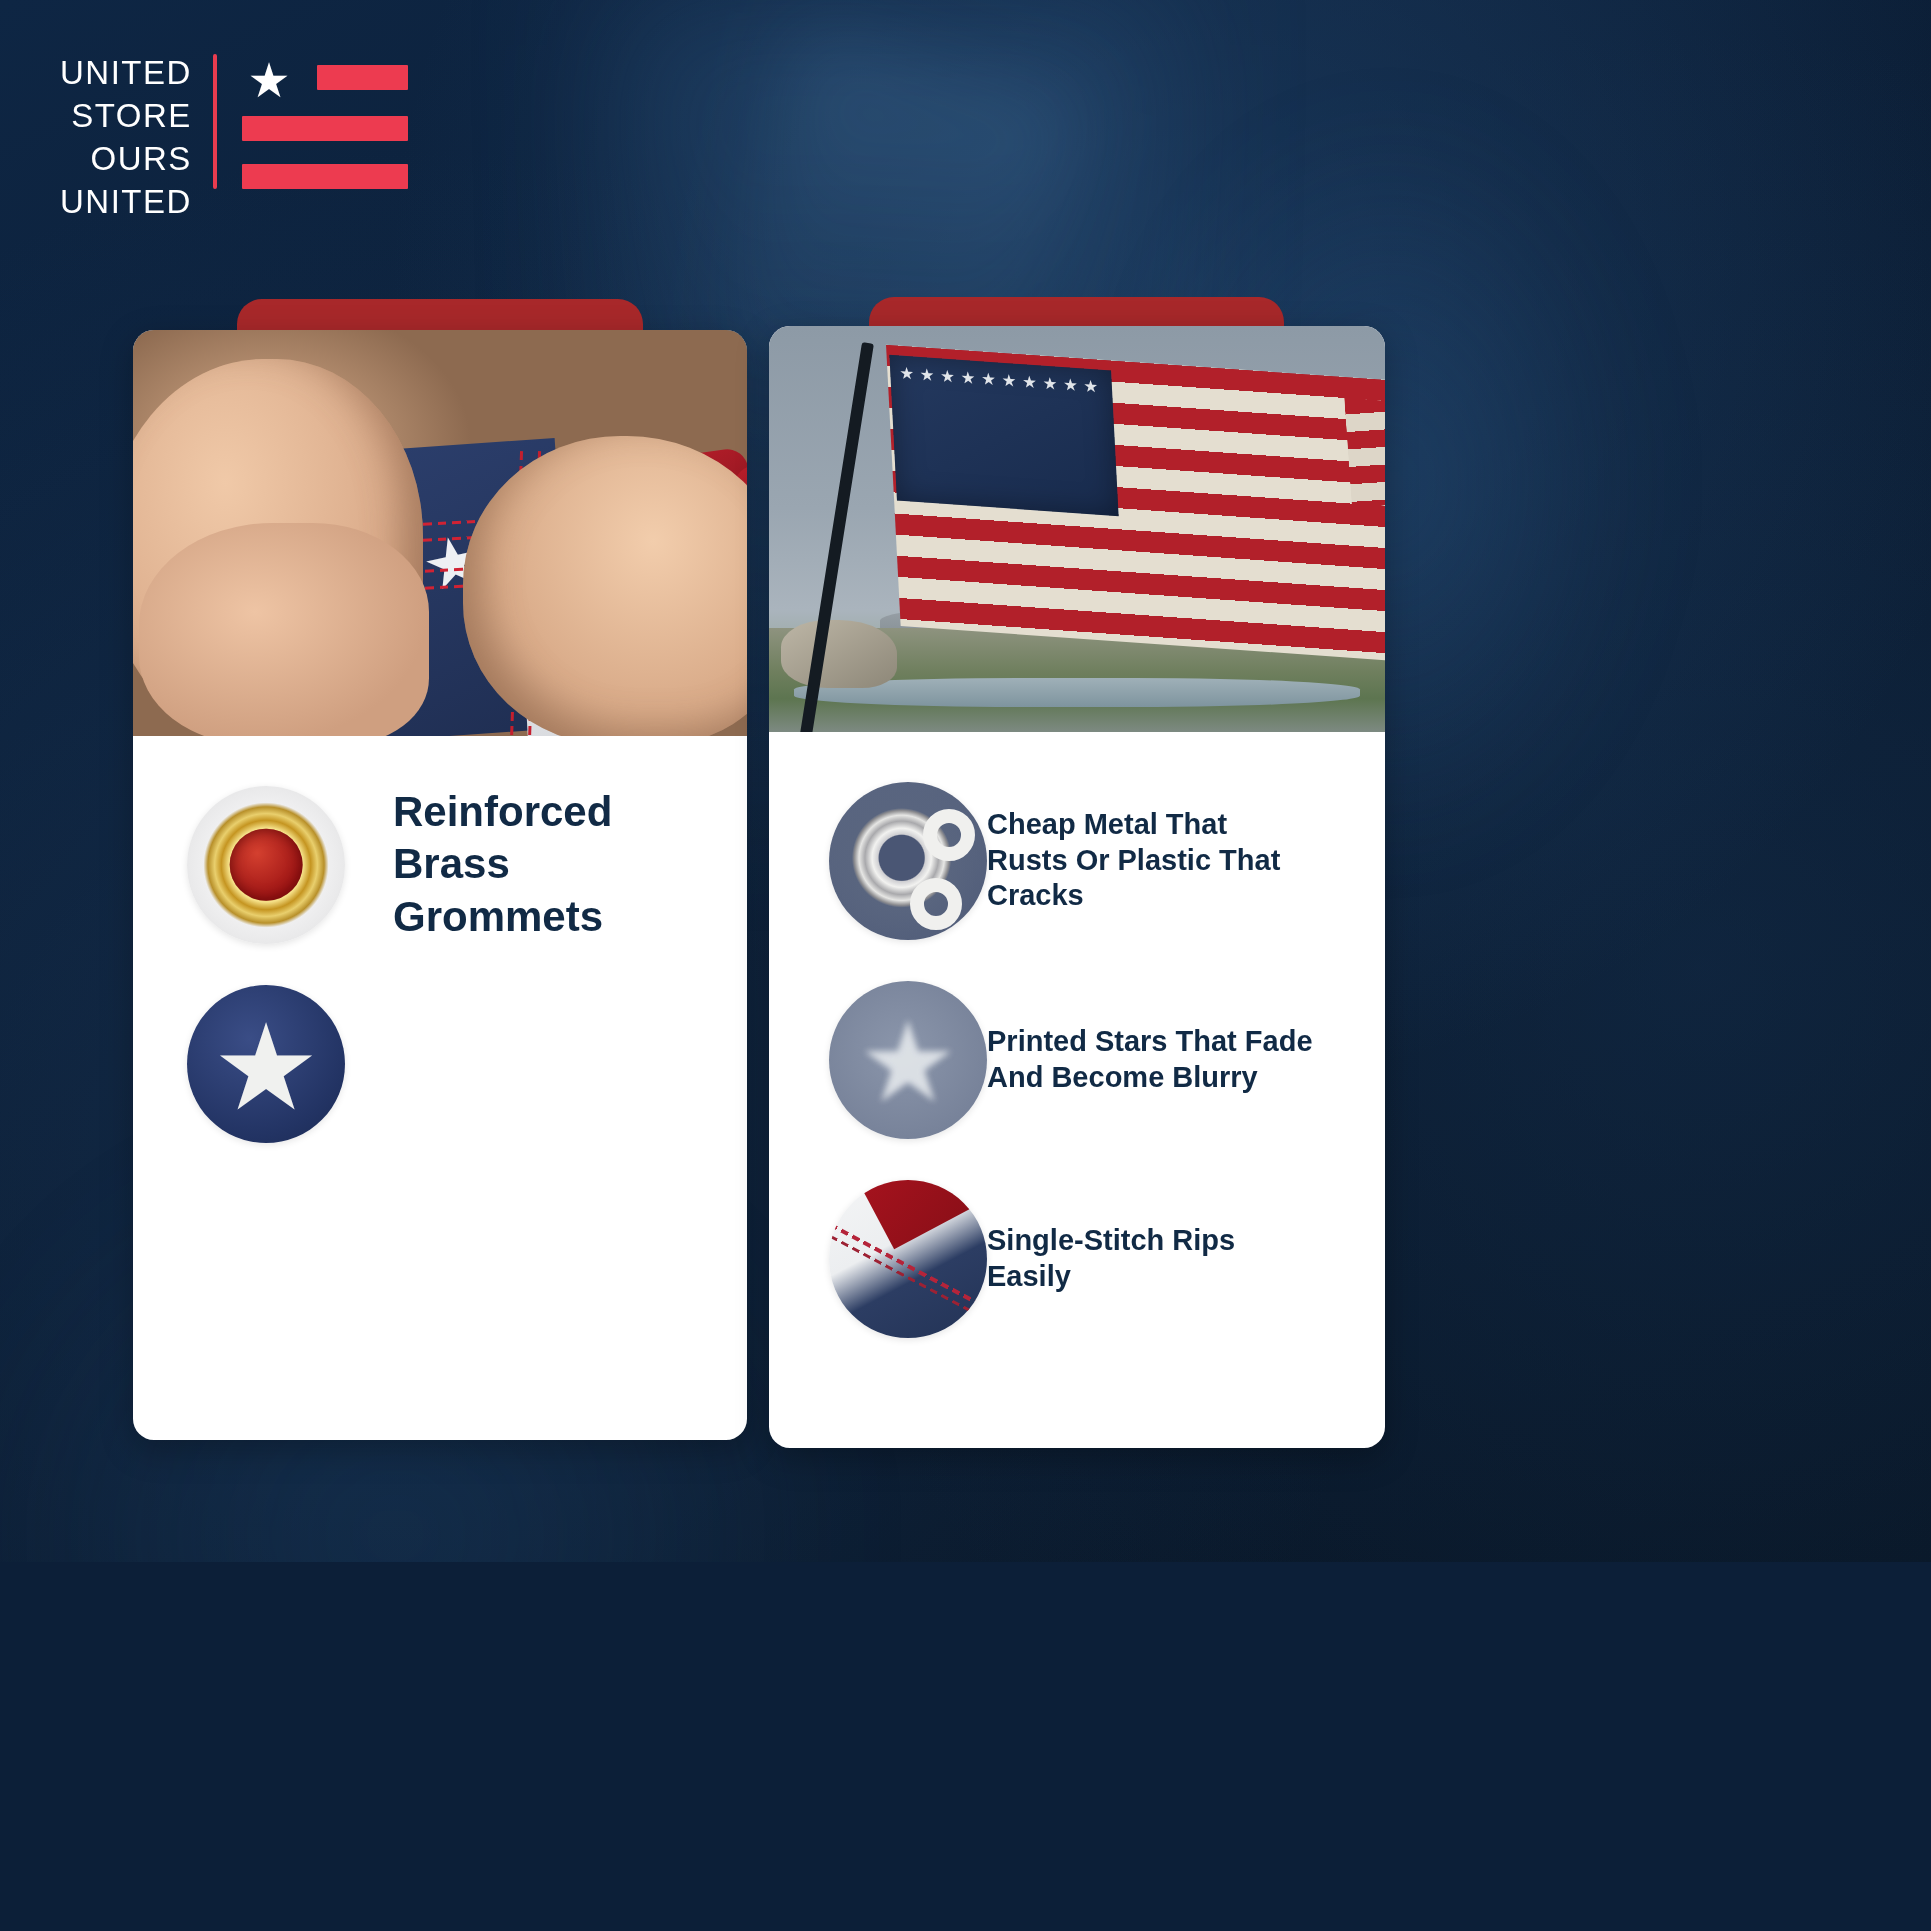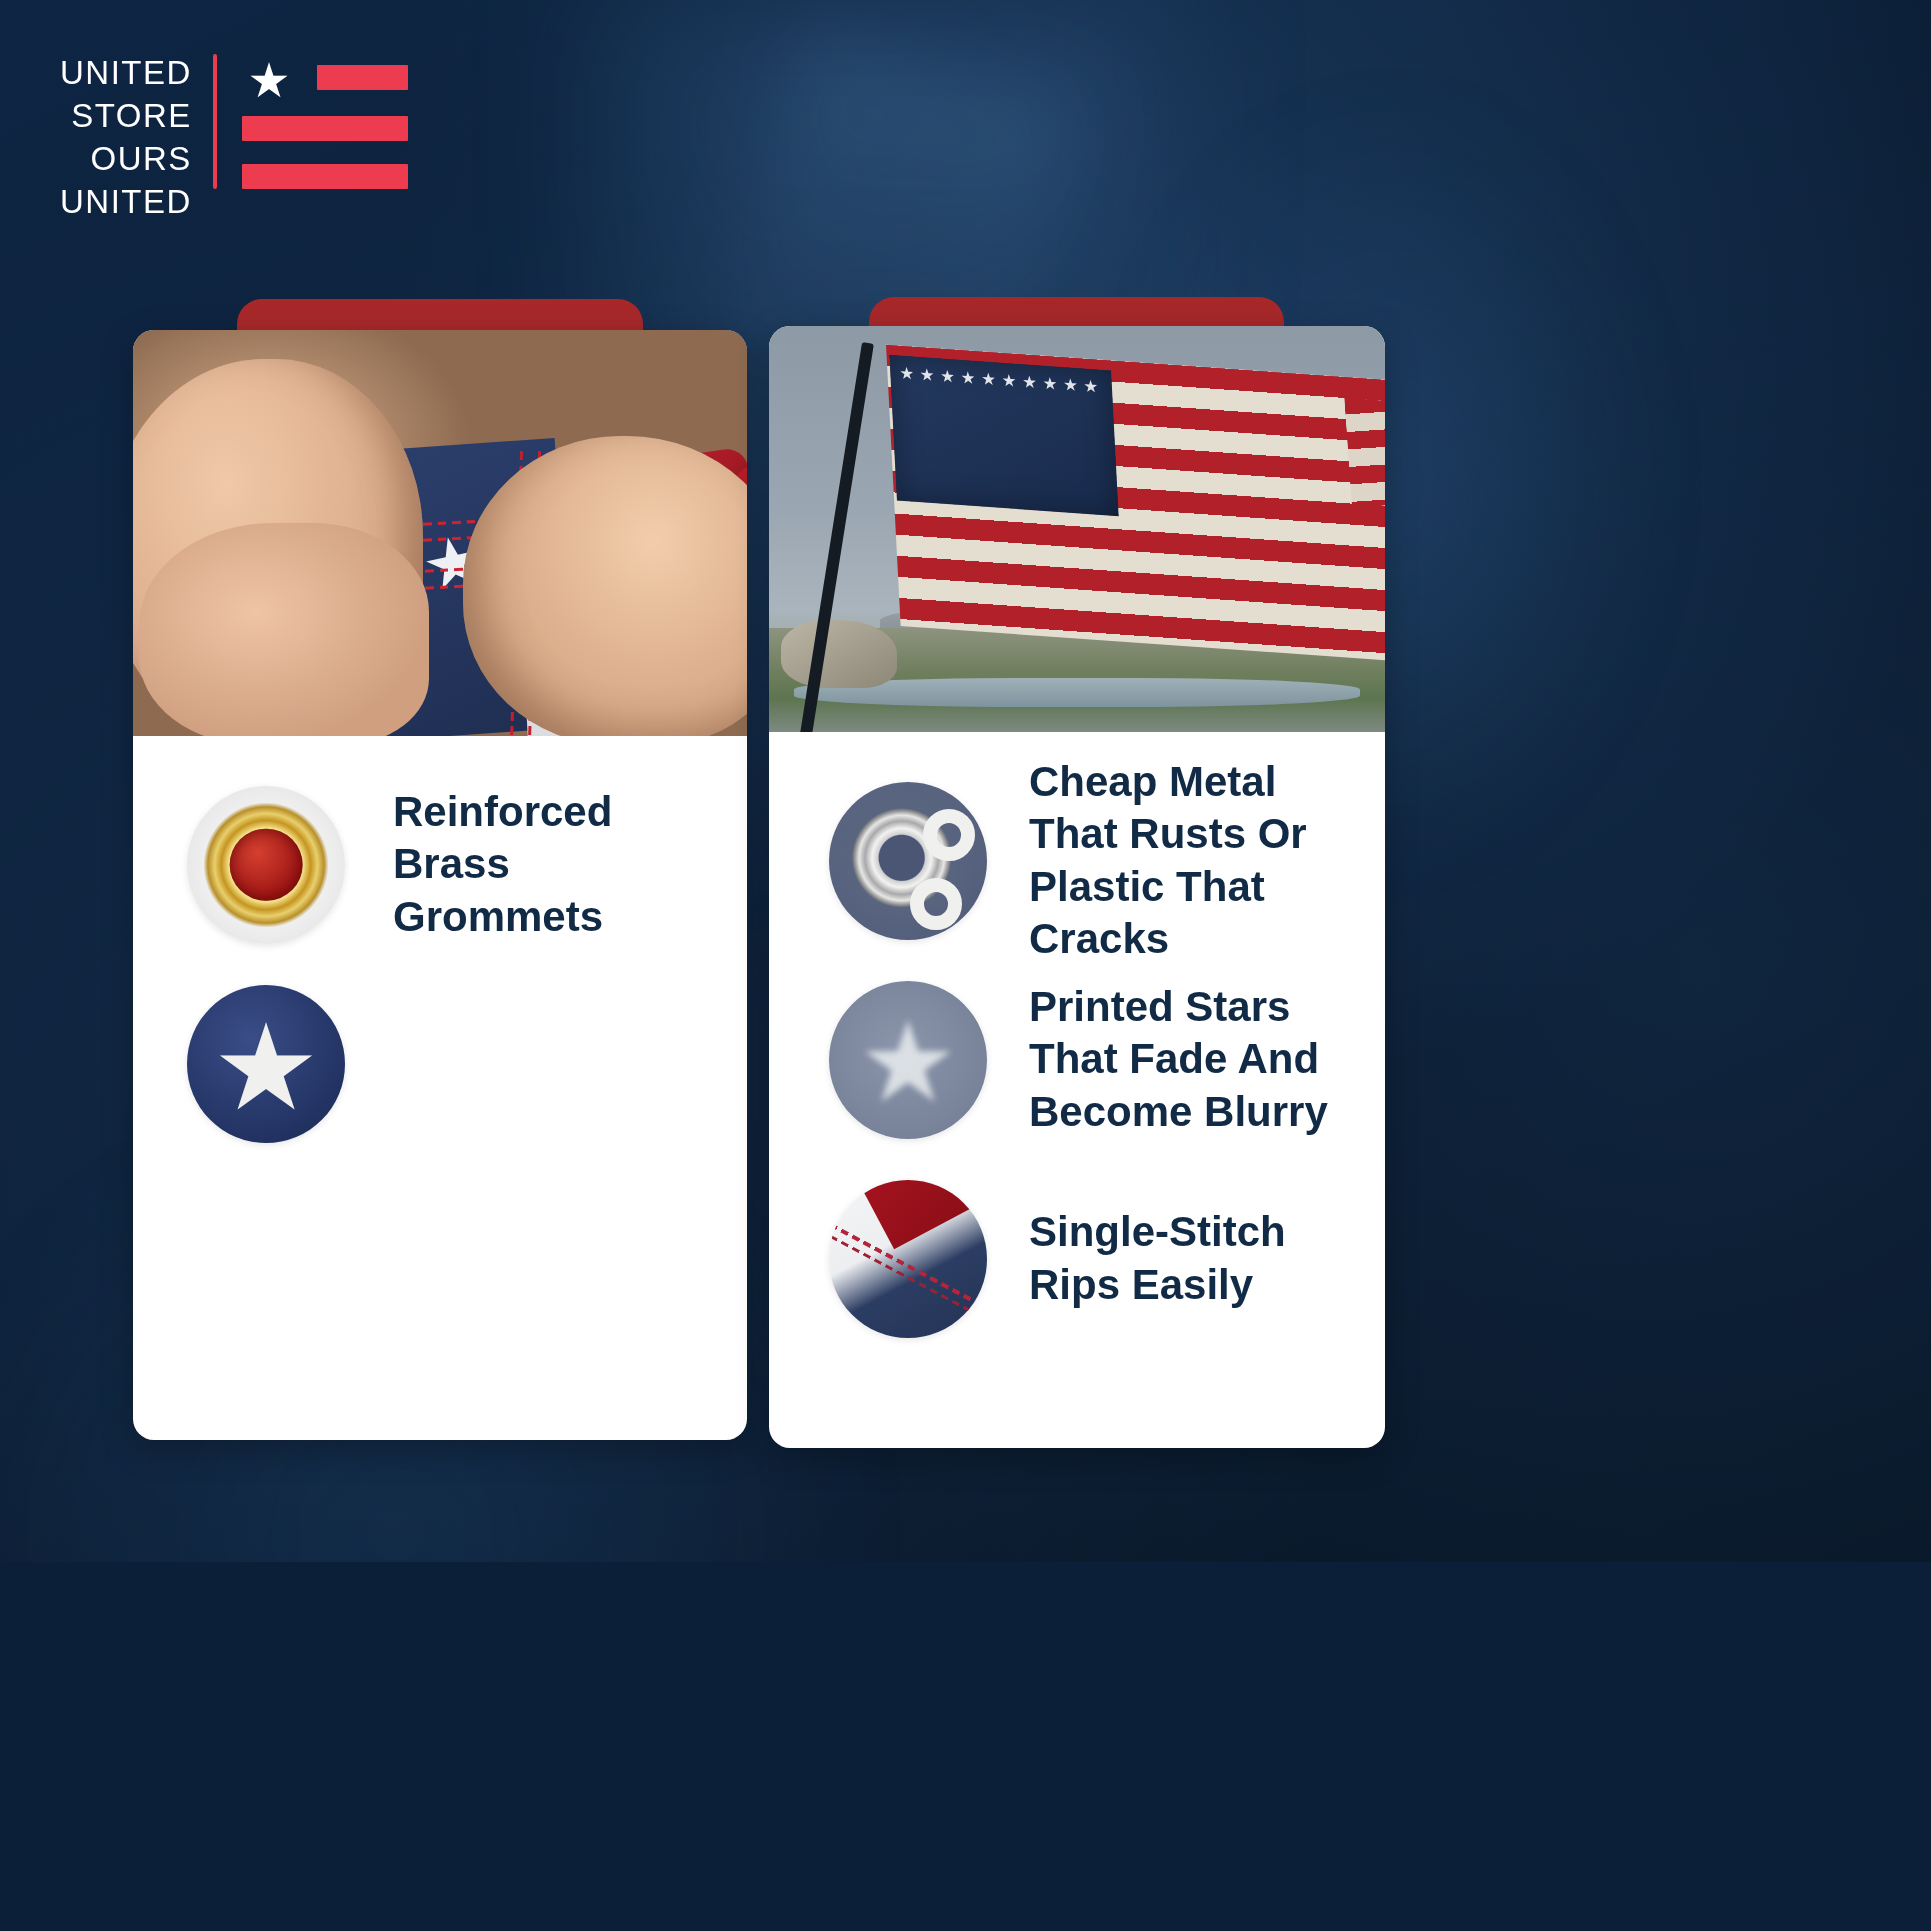--- a/index.html
+++ b/index.html
@@ -122,21 +122,21 @@
       box-shadow:0 1.9px 7.7px rgba(0,0,0,.10);}
   .ftext{color:#112a45;font-weight:bold;line-height:1.24;}
 
   
   #card-ours .frow{margin:0 0 0 54px;height:199px;gap:6px;}
   #card-ours .ficon{width:158px;height:158px;}
   #card-ours .ftext{font-size:42px;margin-left:42px;max-width:319px;}
   
   #card-others .frow{margin:0 0 0 60px;height:199px;}
   #card-others .ficon{width:158px;height:158px;}
-  #card-others .ftext{font-size:42px;margin-left:42px;max-width:328px;}
+  #card-others .ftext{font-size:29px;max-width:328px;}
 
   
   .ic-brass{background:radial-gradient(circle at 50% 50%,
         #b41f1f 0 26%, #d9a63a 27%, #f6e28a 33%, #c59521 40%,
         #e9cf6d 46%, #b8902a 52%, #efeff0 56%, #dcdcdd 100%);}
   .ic-brass::after{content:"";position:absolute;left:50%;top:50%;width:46%;height:46%;
       transform:translate(-50%,-50%);border-radius:50%;
       background:radial-gradient(circle at 38% 34%,#d4402f,#9e1414 70%);
       box-shadow:inset 0 0 13.5px rgba(60,0,0,.6);}
   .ic-star{background:radial-gradient(circle at 40% 34%,#3a4d86,#223363 70%,#1b2950 100%);}

